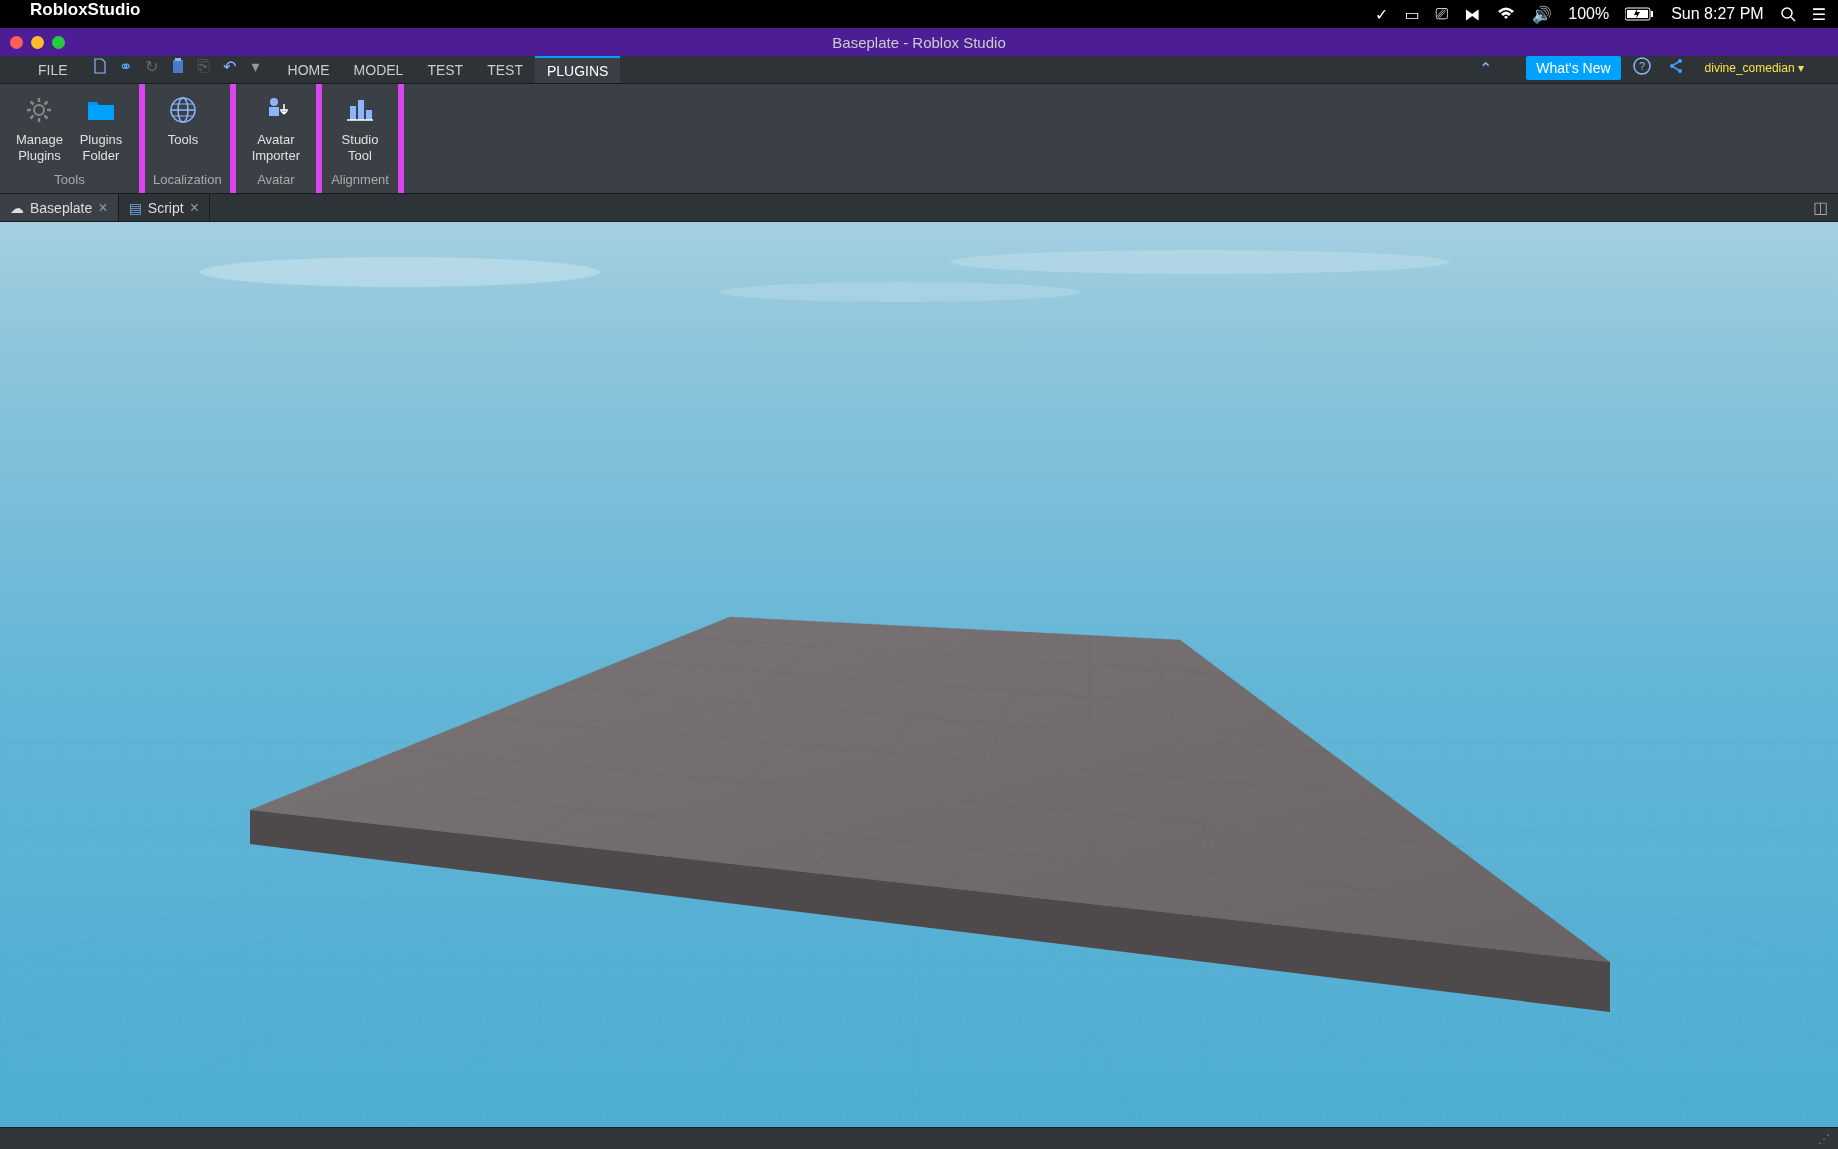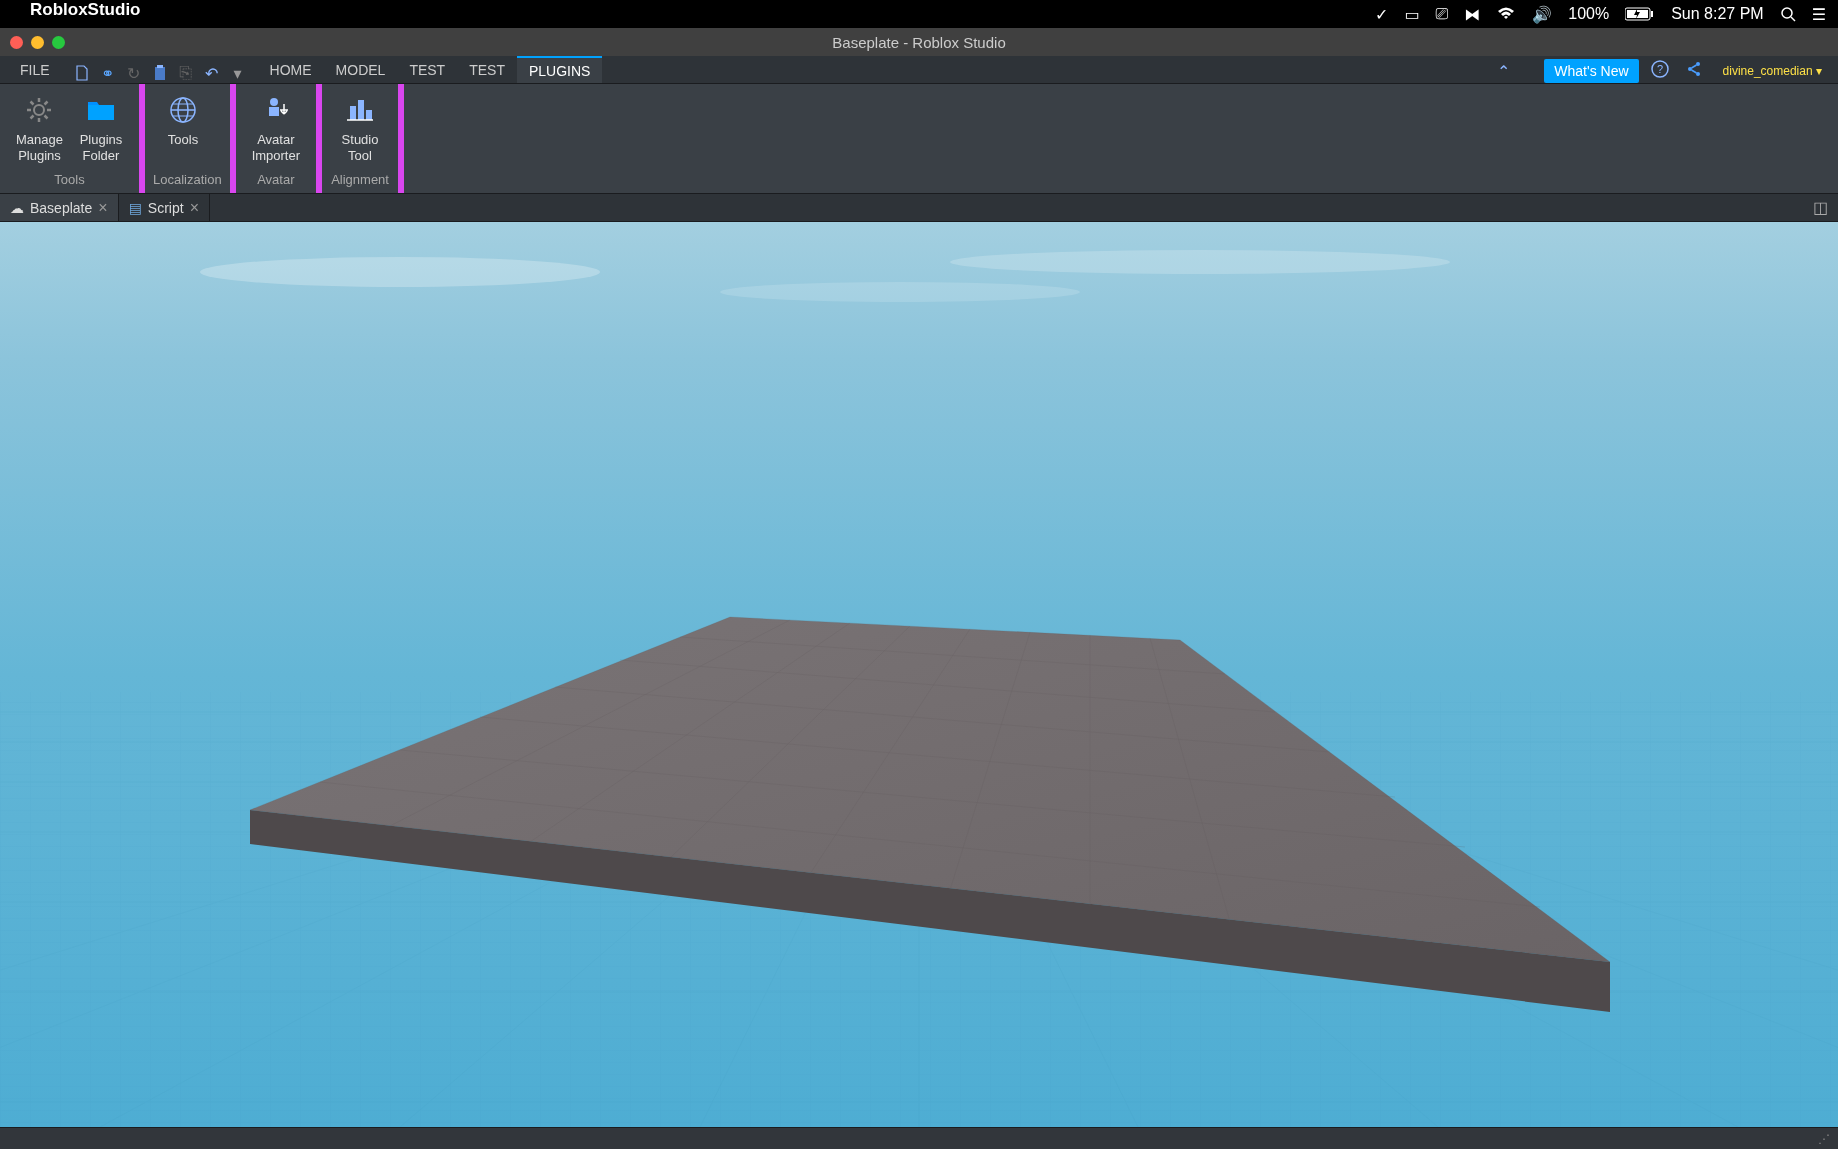--- a/index.html
+++ b/index.html
@@ -5,29 +5,29 @@
 * { margin: 0; padding: 0; box-sizing: border-box; font-family: -apple-system, BlinkMacSystemFont, "Segoe UI", sans-serif; }
 body { width: 1838px; height: 1149px; background: #000; overflow: hidden; }
 
 .macos-menubar { height: 28px; background: #000; display: flex; padding: 0 12px; color: #fff; font-size: 17px; font-weight: 600; }
 .macos-menubar .apple { margin-right: 18px; font-size: 18px; }
 .macos-menubar .app-name { font-weight: 700; }
 .macos-menubar .spacer { flex: 1; }
 .macos-menubar .status { display: flex; align-items: center; gap: 16px; font-weight: 400; font-size: 16px; }
 .macos-menubar .status span { display: inline-flex; align-items: center; }
 
-.window-titlebar { height: 28px; background: #404040; display: flex; align-items: center; padding: 0 10px; position: relative; }
+.window-titlebar { height: 28px; background: #4c1d95; display: flex; align-items: center; padding: 0 10px; position: relative; }
 .traffic-lights { display: flex; gap: 8px; }
 .traffic-light { width: 13px; height: 13px; border-radius: 50%; }
 .tl-red { background: #ff5f56; }
 .tl-yellow { background: #ffbd2e; }
 .tl-green { background: #27c93f; }
 .window-title { position: absolute; left: 50%; transform: translateX(-50%); color: #ccc; font-size: 15px; }
 
-.ribbon-menu { height: 28px; background: #2e3338; display: flex; align-items: flex-end; padding: 0 8px; border-bottom: 1px solid #1a1c1f; }
+.ribbon-menu { height: 28px; background: #2e3338; display: flex; align-items: flex-start; padding: 0 26px; border-bottom: 1px solid #1a1c1f; }
 .ribbon-menu .menu-item { color: #ccc; font-size: 14px; padding: 0 12px; height: 100%; display: flex; align-items: center; cursor: pointer; }
 .ribbon-menu .menu-item.active { background: #3a4046; border-top: 2px solid #00a2ff; color: #fff; }
 .ribbon-menu .qat { display: flex; align-items: center; gap: 6px; padding: 0 10px; }
 .ribbon-menu .qat-icon { width: 20px; height: 20px; display: flex; align-items: center; justify-content: center; color: #8bb5ff; cursor: pointer; }
 .ribbon-menu .spacer { flex: 1; }
 .ribbon-menu .right-tools { display: flex; align-items: center; gap: 8px; }
 .whats-new { background: #00a2ff; color: #fff; padding: 4px 10px; font-size: 14px; border-radius: 2px; cursor: pointer; margin-left: 22px; }
 .help-icon, .share-icon, .collapse-icon { color: #8bb5ff; cursor: pointer; font-size: 16px; padding: 0 4px; }
 .username { color: #fde047; font-size: 12px; padding: 0 8px; cursor: pointer; }
 

